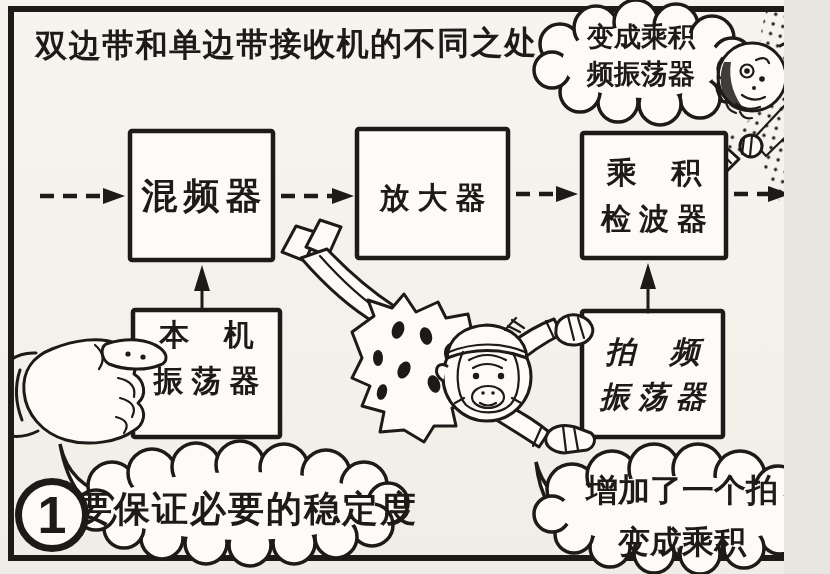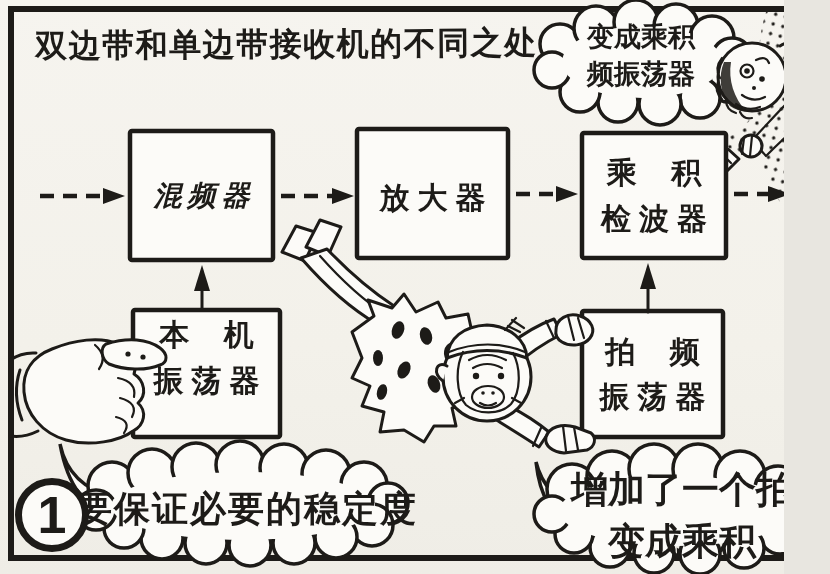--- a/index.html
+++ b/index.html
@@ -16,33 +16,33 @@
   .ink{fill:#1d1b18;stroke:none}
   .cl{fill:#fcfbf8;stroke:#1d1b18;stroke-width:3.5}
   .cover{fill:#fcfbf8;stroke:none}
   .boxr{fill:#fcfbf8;stroke:#1d1b18;stroke-width:4.5}
   .dash{stroke:#1d1b18;stroke-width:4.5;stroke-dasharray:14 9;fill:none}
   .overlay{position:absolute;display:flex;align-items:center;justify-content:center;
     text-align:center;font-weight:700;line-height:1.25;white-space:nowrap;}
   .col{flex-direction:column;}
   .title{left:34px;top:22px;width:505px;height:44px;font-size:32px;letter-spacing:1.5px;transform:rotate(-.4deg);}
   .lbl{font-size:30px;}
-  .lbl-mixer{left:130px;top:131px;width:143px;height:129px;font-size:28px;letter-spacing:6px;text-indent:6px;font-style:italic;}
+  .lbl-mixer{left:130px;top:131px;width:143px;height:129px;font-size:36px;letter-spacing:6px;text-indent:6px;}
   .lbl-if{left:357px;top:129px;width:151px;height:129px;}
   .lbl-pd{left:582px;top:133px;width:144px;height:125px;text-align:center;}
   .lbl-lo{left:133px;top:294px;width:147px;height:127px;}
-  .lbl-bfo{left:582px;top:311px;width:141px;height:126px;}
+  .lbl-bfo{left:582px;top:311px;width:141px;height:126px;font-style:italic;}
   .sp-wide{word-spacing:34px;}
   .sp-mid{word-spacing:26px;}
   .sp-line2{letter-spacing:8px;text-indent:8px;}
   .gap{height:8px;}
   .bub{font-weight:700;}
   .bub-tr{left:548px;top:16px;width:186px;height:80px;font-size:27px;line-height:37px;}
   .bub-bl{left:96px;top:488px;width:302px;height:40px;font-size:36px;letter-spacing:2px;}
-  .bub-br{left:572px;top:478px;width:220px;height:76px;font-size:37px;line-height:36px;gap:16px;}
+  .bub-br{left:572px;top:478px;width:220px;height:76px;font-size:32px;line-height:36px;gap:16px;}
   .badge{
     position:absolute;left:15px;top:478px;width:60px;height:60px;
     border:7px solid #1d1b18;border-radius:50%;background:#fcfbf8;
     display:flex;align-items:center;justify-content:center;
     font-size:52px;font-weight:800;z-index:3;
   }
 </style>
 </head>
 <body>
 

